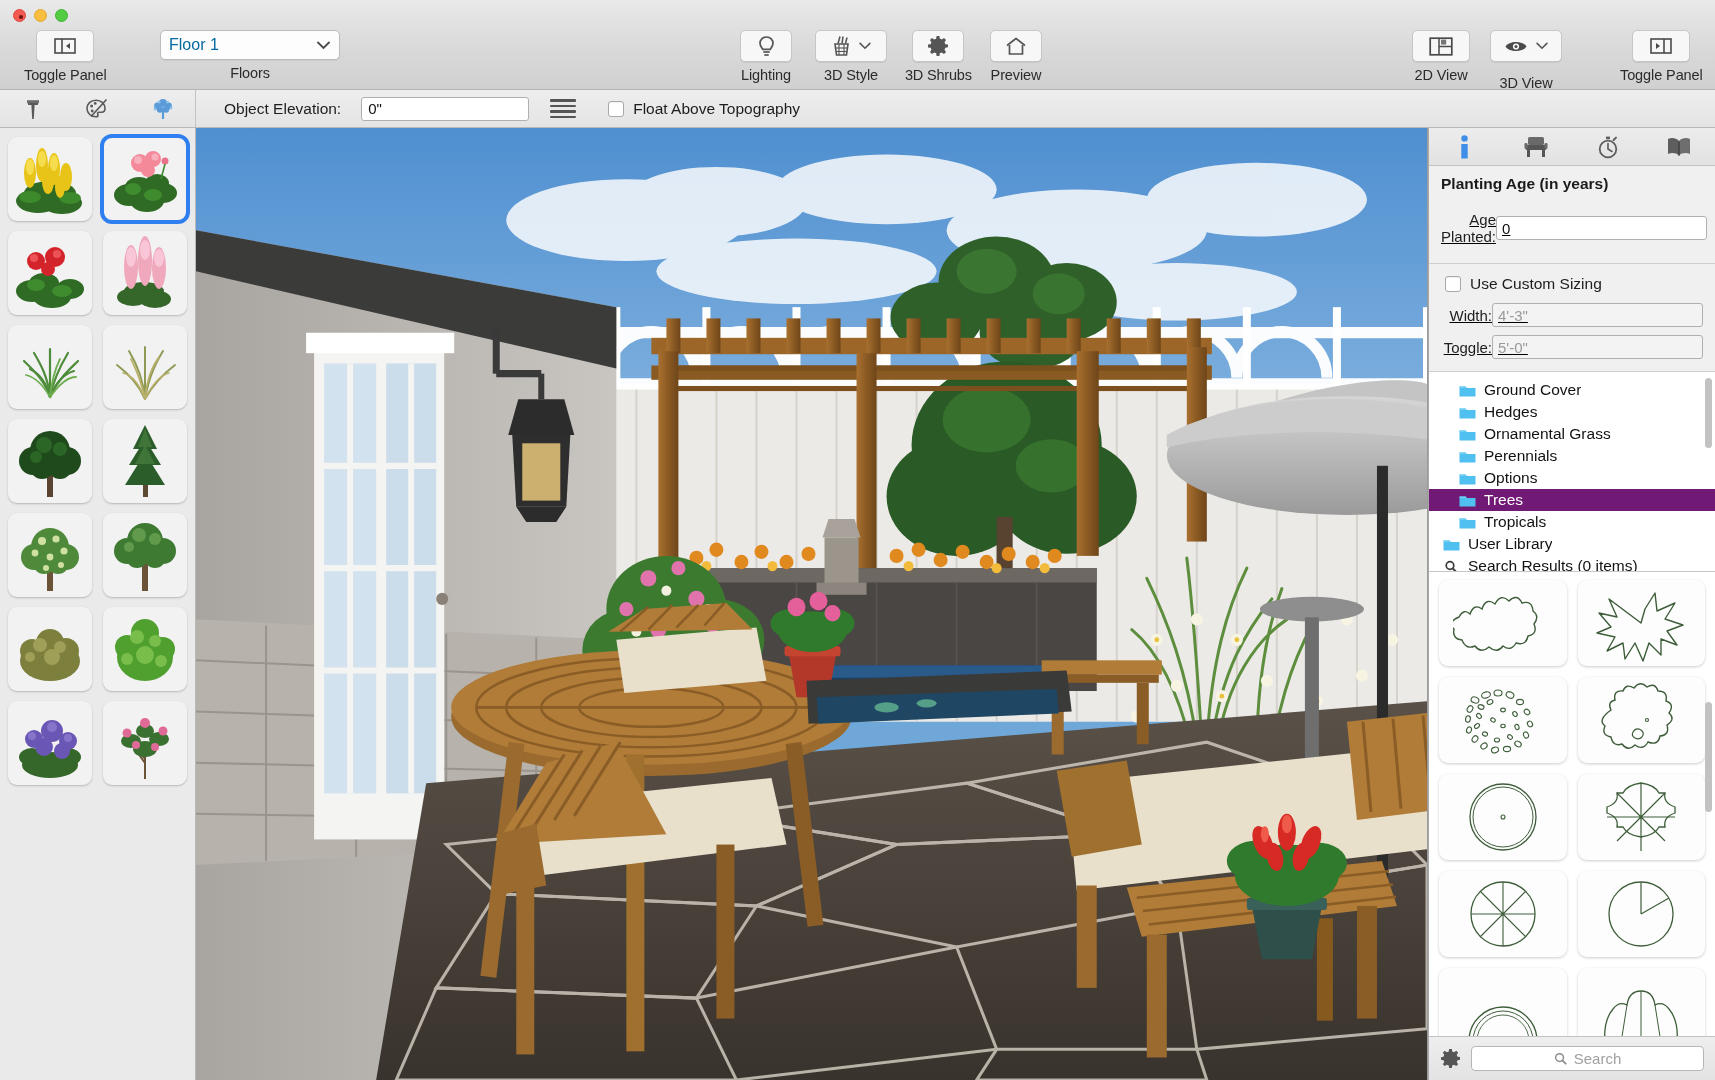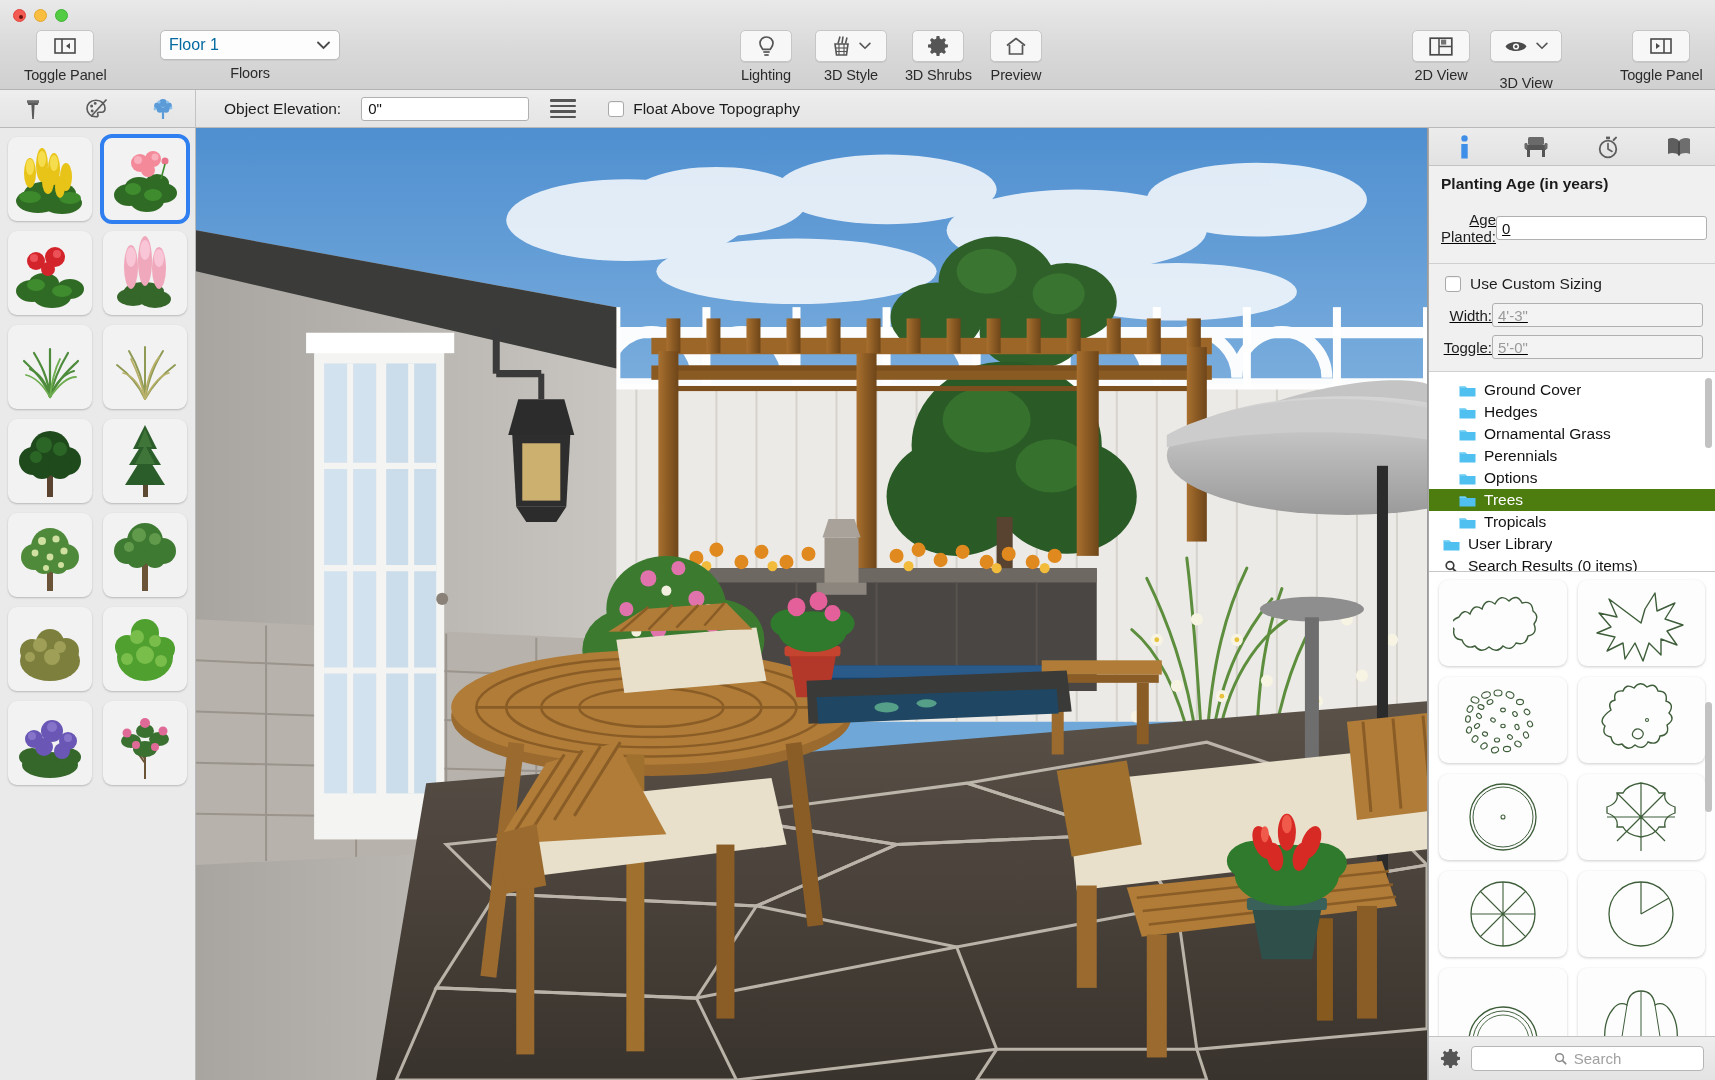--- a/index.html
+++ b/index.html
@@ -101,21 +101,21 @@
     font-size: 15px; padding: 0 5px; color:#111; font-family:"Liberation Sans",sans-serif;
   }
   .rowfield input.dim { background:#f3f3f3; color:#9a9a9a; }
   .rowcheck { display:flex; align-items:center; gap:9px; margin: 2px 0 10px 4px; }
   .rowcheck .lbl { font-size: 15.5px; color:#1d1d1d; }
 
   .treelist { background:#fff; flex: 0 0 auto; height: 200px; overflow:hidden;
      border-bottom:1px solid #c6c6c6; font-size: 15.5px; position:relative; }
   .tl-row { display:flex; align-items:center; gap:8px; height: 22px; padding-left: 30px; color:#121212; }
   .tl-row.root { padding-left: 14px; }
-  .tl-row.sel { background:#4d7c0f; color:#fff; }
+  .tl-row.sel { background:#701a75; color:#fff; }
   .folder { width:17px; height:13px; flex:0 0 17px; }
   .tl-label { white-space:nowrap; overflow:hidden; text-overflow:ellipsis; }
 
   .symgrid { flex: 1; background:#fff; overflow:hidden; position:relative;
      padding: 8px 10px; }
   .symgrid-inner { display:grid; grid-template-columns: repeat(2, 1fr); gap: 11px; }
   .sym {
     height: 86px; border-radius: 9px; background:#fdfdfd; box-shadow: 0 1px 3px rgba(0,0,0,.2);
     display:flex; align-items:center; justify-content:center; overflow:hidden;
   }

